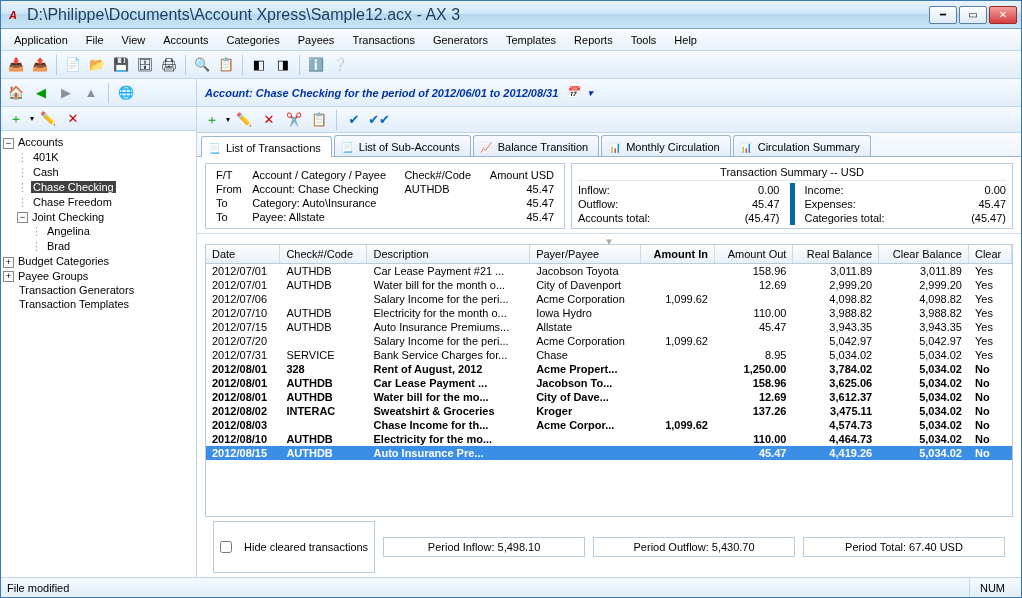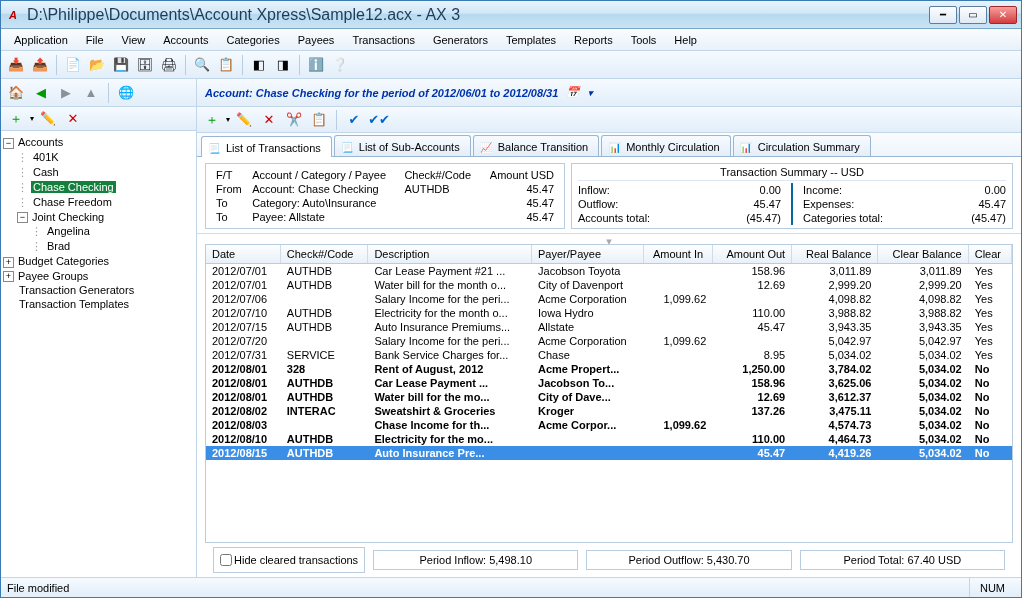--- a/index.html
+++ b/index.html
@@ -15,21 +15,21 @@
 .toolbar { height: 28px; background: linear-gradient(#f5faff,#e2eef9); border-bottom: 1px solid #c2d6ea; display:flex; align-items:center; padding:0 4px; gap:2px;}
 .tb-sep { width:1px; height:20px; background:#b8cde0; margin:0 3px;}
 .tb-btn { width:22px; height:22px; display:flex;align-items:center;justify-content:center; border:1px solid transparent; border-radius:2px; font-size:13px;}
 .main { display:flex; height: calc(100% - 28px - 22px - 28px - 20px); }
 .leftpane { width: 196px; border-right: 1px solid #c2d6ea; display:flex;flex-direction:column;}
 .left-tb { height: 28px; background: linear-gradient(#f5faff,#e2eef9); border-bottom:1px solid #c2d6ea; display:flex;align-items:center;padding:0 4px;gap:3px;}
 .left-tb2 { height: 24px; background: linear-gradient(#f5faff,#e2eef9); border-bottom:1px solid #c2d6ea; display:flex;align-items:center;padding:0 4px;gap:3px;}
 .tree { flex:1; padding:4px 2px; overflow:auto; background:#fff;}
 .tree-item { padding:1px 2px 1px 0; white-space:nowrap; display:block; }
 .tree-label { display:inline-block; padding:0 2px;}
-.tree-label.selected { background:#15803d; color:#fff;}
+.tree-label.selected { background:#404040; color:#fff;}
 .twist { display:inline-block;width:11px;height:11px;border:1px solid #888;text-align:center;line-height:9px;font-size:9px;margin-right:2px;vertical-align:middle;background:#fff;}
 .ind { display:inline-block; width:14px;}
 .line { color:#999; }
 .rightpane { flex:1; display:flex;flex-direction:column; overflow:hidden;}
 .account-header { height:28px; background: linear-gradient(#f5faff,#e2eef9); border-bottom:1px solid #c2d6ea; display:flex;align-items:center;padding:0 8px; color:#0033aa; font-weight:bold; font-style:italic; font-size:13px; gap:8px;}
 .right-tb { height:26px; background: linear-gradient(#f5faff,#e2eef9); border-bottom:1px solid #c2d6ea; display:flex;align-items:center;padding:0 4px;gap:3px;}
 .tabbar { height:24px; display:flex; align-items:flex-end; padding:2px 4px 0 4px; background:linear-gradient(#fafcfe,#eef5fc); border-bottom:1px solid #9ab6d2;}
 .tab { height:21px; padding:2px 10px 0 6px; border:1px solid #9ab6d2; border-bottom:none; margin-right:2px; border-radius:3px 3px 0 0; background:linear-gradient(#f7fbff,#e4eef8); display:flex;align-items:center;gap:4px; cursor:default;}
 .tab.active { background:#fff; position:relative; top:1px; font-weight:normal;}
 .tab-ico { width:14px;height:14px;display:inline-flex;align-items:center;justify-content:center;font-size:10px;}
@@ -46,21 +46,21 @@
 .grid-wrap { flex:1; overflow:hidden; display:flex;flex-direction:column; padding:4px 8px 0 8px;}
 .grid-head-splitter { height:6px; display:flex;justify-content:center;align-items:center;color:#aaa;}
 .grid { flex:1; border:1px solid #b8cde0; overflow:auto; position:relative;}
 .grid table { border-collapse:collapse; width:100%; }
 .grid th { background:linear-gradient(#fdfefe,#e8f0f8); border-right:1px solid #cfdce8; border-bottom:1px solid #b8cde0; padding:3px 6px; text-align:left; font-weight:normal; position:sticky; top:0;}
 .grid td { padding:1px 6px; border-right:1px solid transparent; white-space:nowrap;}
 .grid .num { text-align:right;}
 .grid tr.bold td { font-weight:bold;}
 .grid tr.sel td { background:#3a8ee6; color:#fff; font-weight:bold;}
 .bottom-bar { padding:4px 8px; display:flex; gap:8px; align-items:center;}
-.bottom-bar .chk { display:flex;align-items:center;gap:2px; border:1px solid #b8cde0; padding:6px 6px;}
+.bottom-bar .chk { display:flex;align-items:center;gap:12px; border:1px solid #b8cde0; padding:19px 6px;}
 .bottom-bar .period-box { border:1px solid #b8cde0; padding:3px 10px; flex:1; text-align:center;}
 .statusbar { height:20px; border-top:1px solid #c2d6ea; background:linear-gradient(#f5faff,#e2eef9); display:flex;align-items:center; padding:0 6px; gap:8px;}
 .statusbar .cell { border-left:1px solid #c2d6ea; padding:0 10px; height:100%; display:flex;align-items:center;}
 .statusbar .spacer { flex:1;}
 input[type=checkbox]{width:12px;height:12px;}
 </style>
 </head>
 <body>
 
 <div class="titlebar">
@@ -223,21 +223,21 @@
                 </div>
               <div class="summary-row">
                   <span>Outflow:</span>
                   <span>45.47</span>
                 </div>
               <div class="summary-row">
                   <span>Accounts total:</span>
                   <span>(45.47)</span>
                 </div>
             </div>
-            <div style="border-left:2px solid #0369a1;padding-left:10px;margin-left:10px">
+            <div style="border-left:5px solid #0369a1;padding-left:10px;margin-left:10px">
               <div class="summary-row">
                   <span>Income:</span>
                   <span>0.00</span>
                 </div>
               <div class="summary-row">
                   <span>Expenses:</span>
                   <span>45.47</span>
                 </div>
               <div class="summary-row">
                   <span>Categories total:</span>
@@ -252,21 +252,21 @@
     <div class="grid-wrap">
       <div class="grid-head-splitter">▾</div>
       <div class="grid">
         <table id="grid-table">
           <thead>
               <tr id="grid-head">
                 <th>Date</th>
                 <th>Check#/Code</th>
                 <th>Description</th>
                 <th>Payer/Payee</th>
-                <th class="num" style="text-align: center;">Amount In</th>
+                <th class="num" style="text-align: right; font-weight: bold;">Amount In</th>
                 <th class="num" style="text-align: right;">Amount Out</th>
                 <th class="num" style="text-align: right;">Real Balance</th>
                 <th class="num" style="text-align: right;">Clear Balance</th>
                 <th>Clear</th>
               </tr>
             </thead>
           <tbody id="grid-body">
               <tr>
                 <td>2012/07/01</td>
                 <td>AUTHDB</td>

